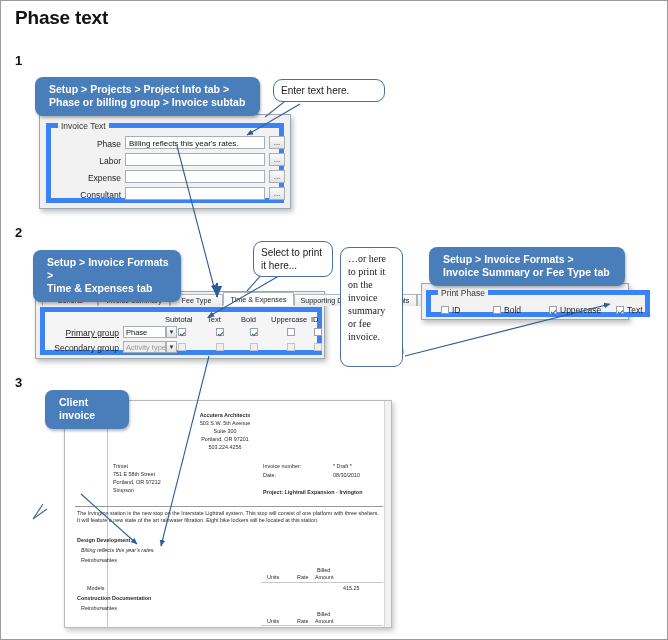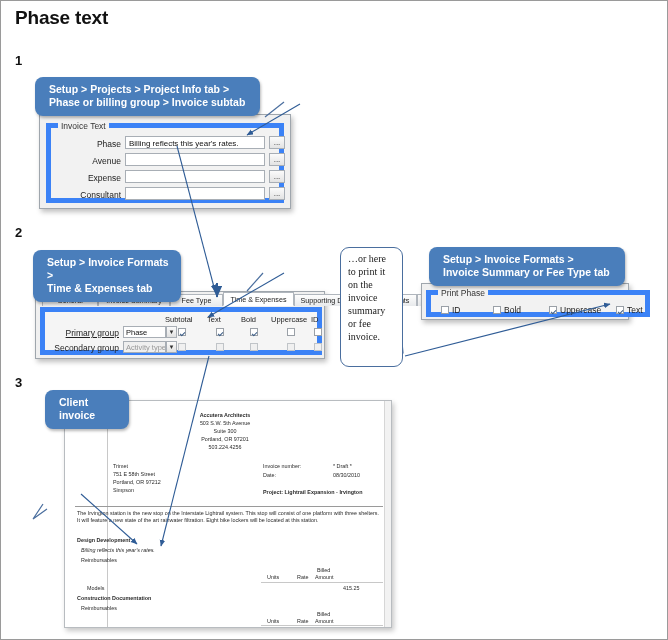--- a/index.html
+++ b/index.html
@@ -197,37 +197,38 @@
   <div class="step-num" style="left:14px; top:374px;">3</div>
 
   <div class="win" style="left:38px; top:113px; width:252px; height:95px;">
     <div class="groupbox" style="left:6px; top:8px; width:238px; height:80px;">
       <div class="group-label">Invoice Text</div>
 
       <div class="fld-label" style="left:8px; top:11px; width:62px;">Phase</div>
       <div class="txtbox" style="left:74px; top:8px; width:140px; height:13px;">Billing reflects this year's rates.</div>
       <div class="ellipsis-btn" style="left:218px; top:8px;">...</div>
 
-      <div class="fld-label" style="left:8px; top:28px; width:62px;">Avenue</div>
+      <div class="fld-label" style="left:8px; top:28px; width:62px;">Labor</div>
       <div class="txtbox" style="left:74px; top:25px; width:140px; height:13px;"></div>
       <div class="ellipsis-btn" style="left:218px; top:25px;">...</div>
 
       <div class="fld-label" style="left:8px; top:45px; width:62px;">Expense</div>
       <div class="txtbox" style="left:74px; top:42px; width:140px; height:13px;"></div>
       <div class="ellipsis-btn" style="left:218px; top:42px;">...</div>
 
       <div class="fld-label" style="left:4px; top:62px; width:66px;">Consultant</div>
       <div class="txtbox" style="left:74px; top:59px; width:140px; height:13px;"></div>
       <div class="ellipsis-btn" style="left:218px; top:59px;">...</div>
     </div>
   </div>
 
   <div class="blue-box" style="left:34px; top:76px; width:225px;">Setup &gt; Projects &gt; Project Info tab &gt;
 Phase or billing group &gt; Invoice subtab</div>
 
+  <div class="bubble" style="left:272px; top:78px; width:112px;">Enter text here.</div>
 
   <div class="win" style="left:34px; top:290px; width:290px; height:68px;">
     <div class="tabstrip">
       <div class="tab" style="left:6px;   width:56px;">General</div>
       <div class="tab" style="left:62px;  width:72px;">Invoice Summary</div>
       <div class="tab" style="left:134px; width:53px;">Fee Type</div>
       <div class="tab active" style="left:187px; width:71px;">Time &amp; Expenses</div>
       <div class="tab" style="left:258px; width:68px;">Supporting Detail</div>
       <div class="tab" style="left:326px; width:55px;">Attachments</div>
       <div class="tab" style="left:381px; width:24px;">N</div>
@@ -278,20 +279,22 @@
       <div class="fld-label" style="left:129px; top:10px; width:46px; text-align:left;">Uppercase</div>
 
       <div class="cb on" style="left:185px; top:11px;"></div>
       <div class="fld-label" style="left:196px; top:10px; width:26px; text-align:left;">Text</div>
     </div>
   </div>
 
   <div class="blue-box" style="left:428px; top:246px; width:196px;">Setup &gt; Invoice Formats &gt;
 Invoice Summary or Fee Type  tab</div>
 
+  <div class="bubble" style="left:252px; top:240px; width:80px;">Select to print
+it here...</div>
 
   <div class="bubble wide" style="left:339px; top:246px; width:63px; height:120px;">…or here
 to print it
 on the
 invoice
 summary
 or fee
 invoice.</div>
 
   <div class="doc" style="left:63px; top:399px; width:328px; height:228px;">

